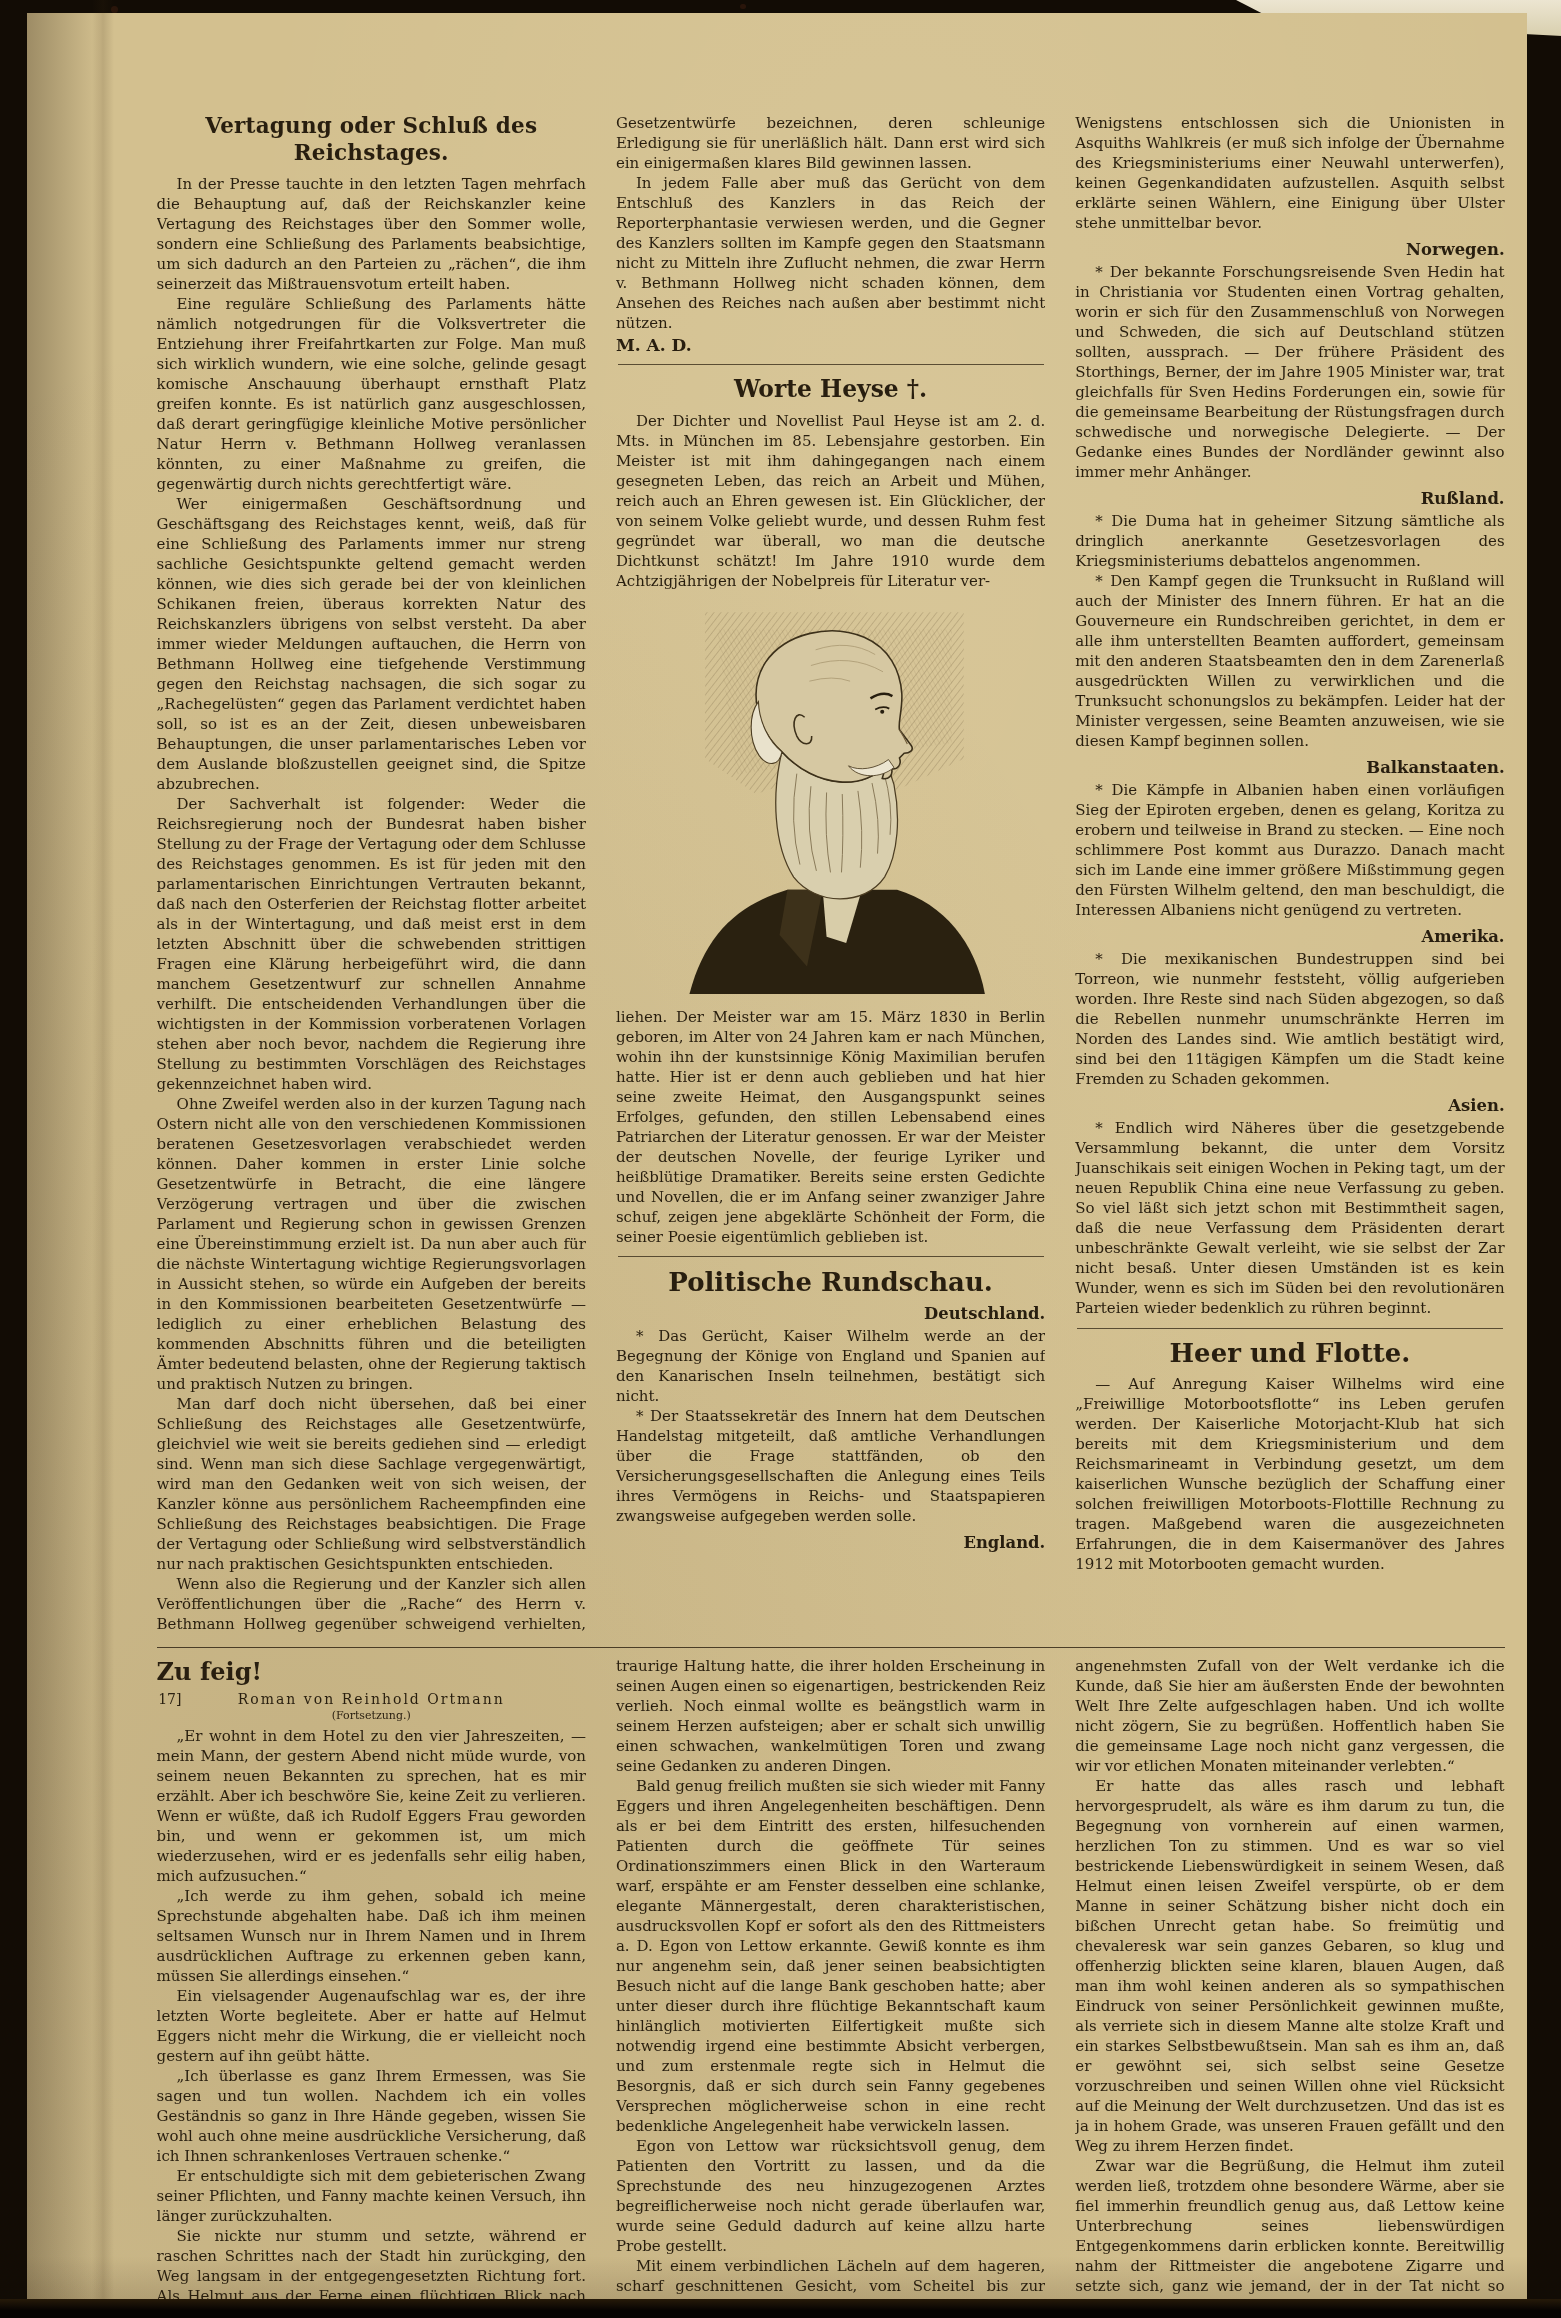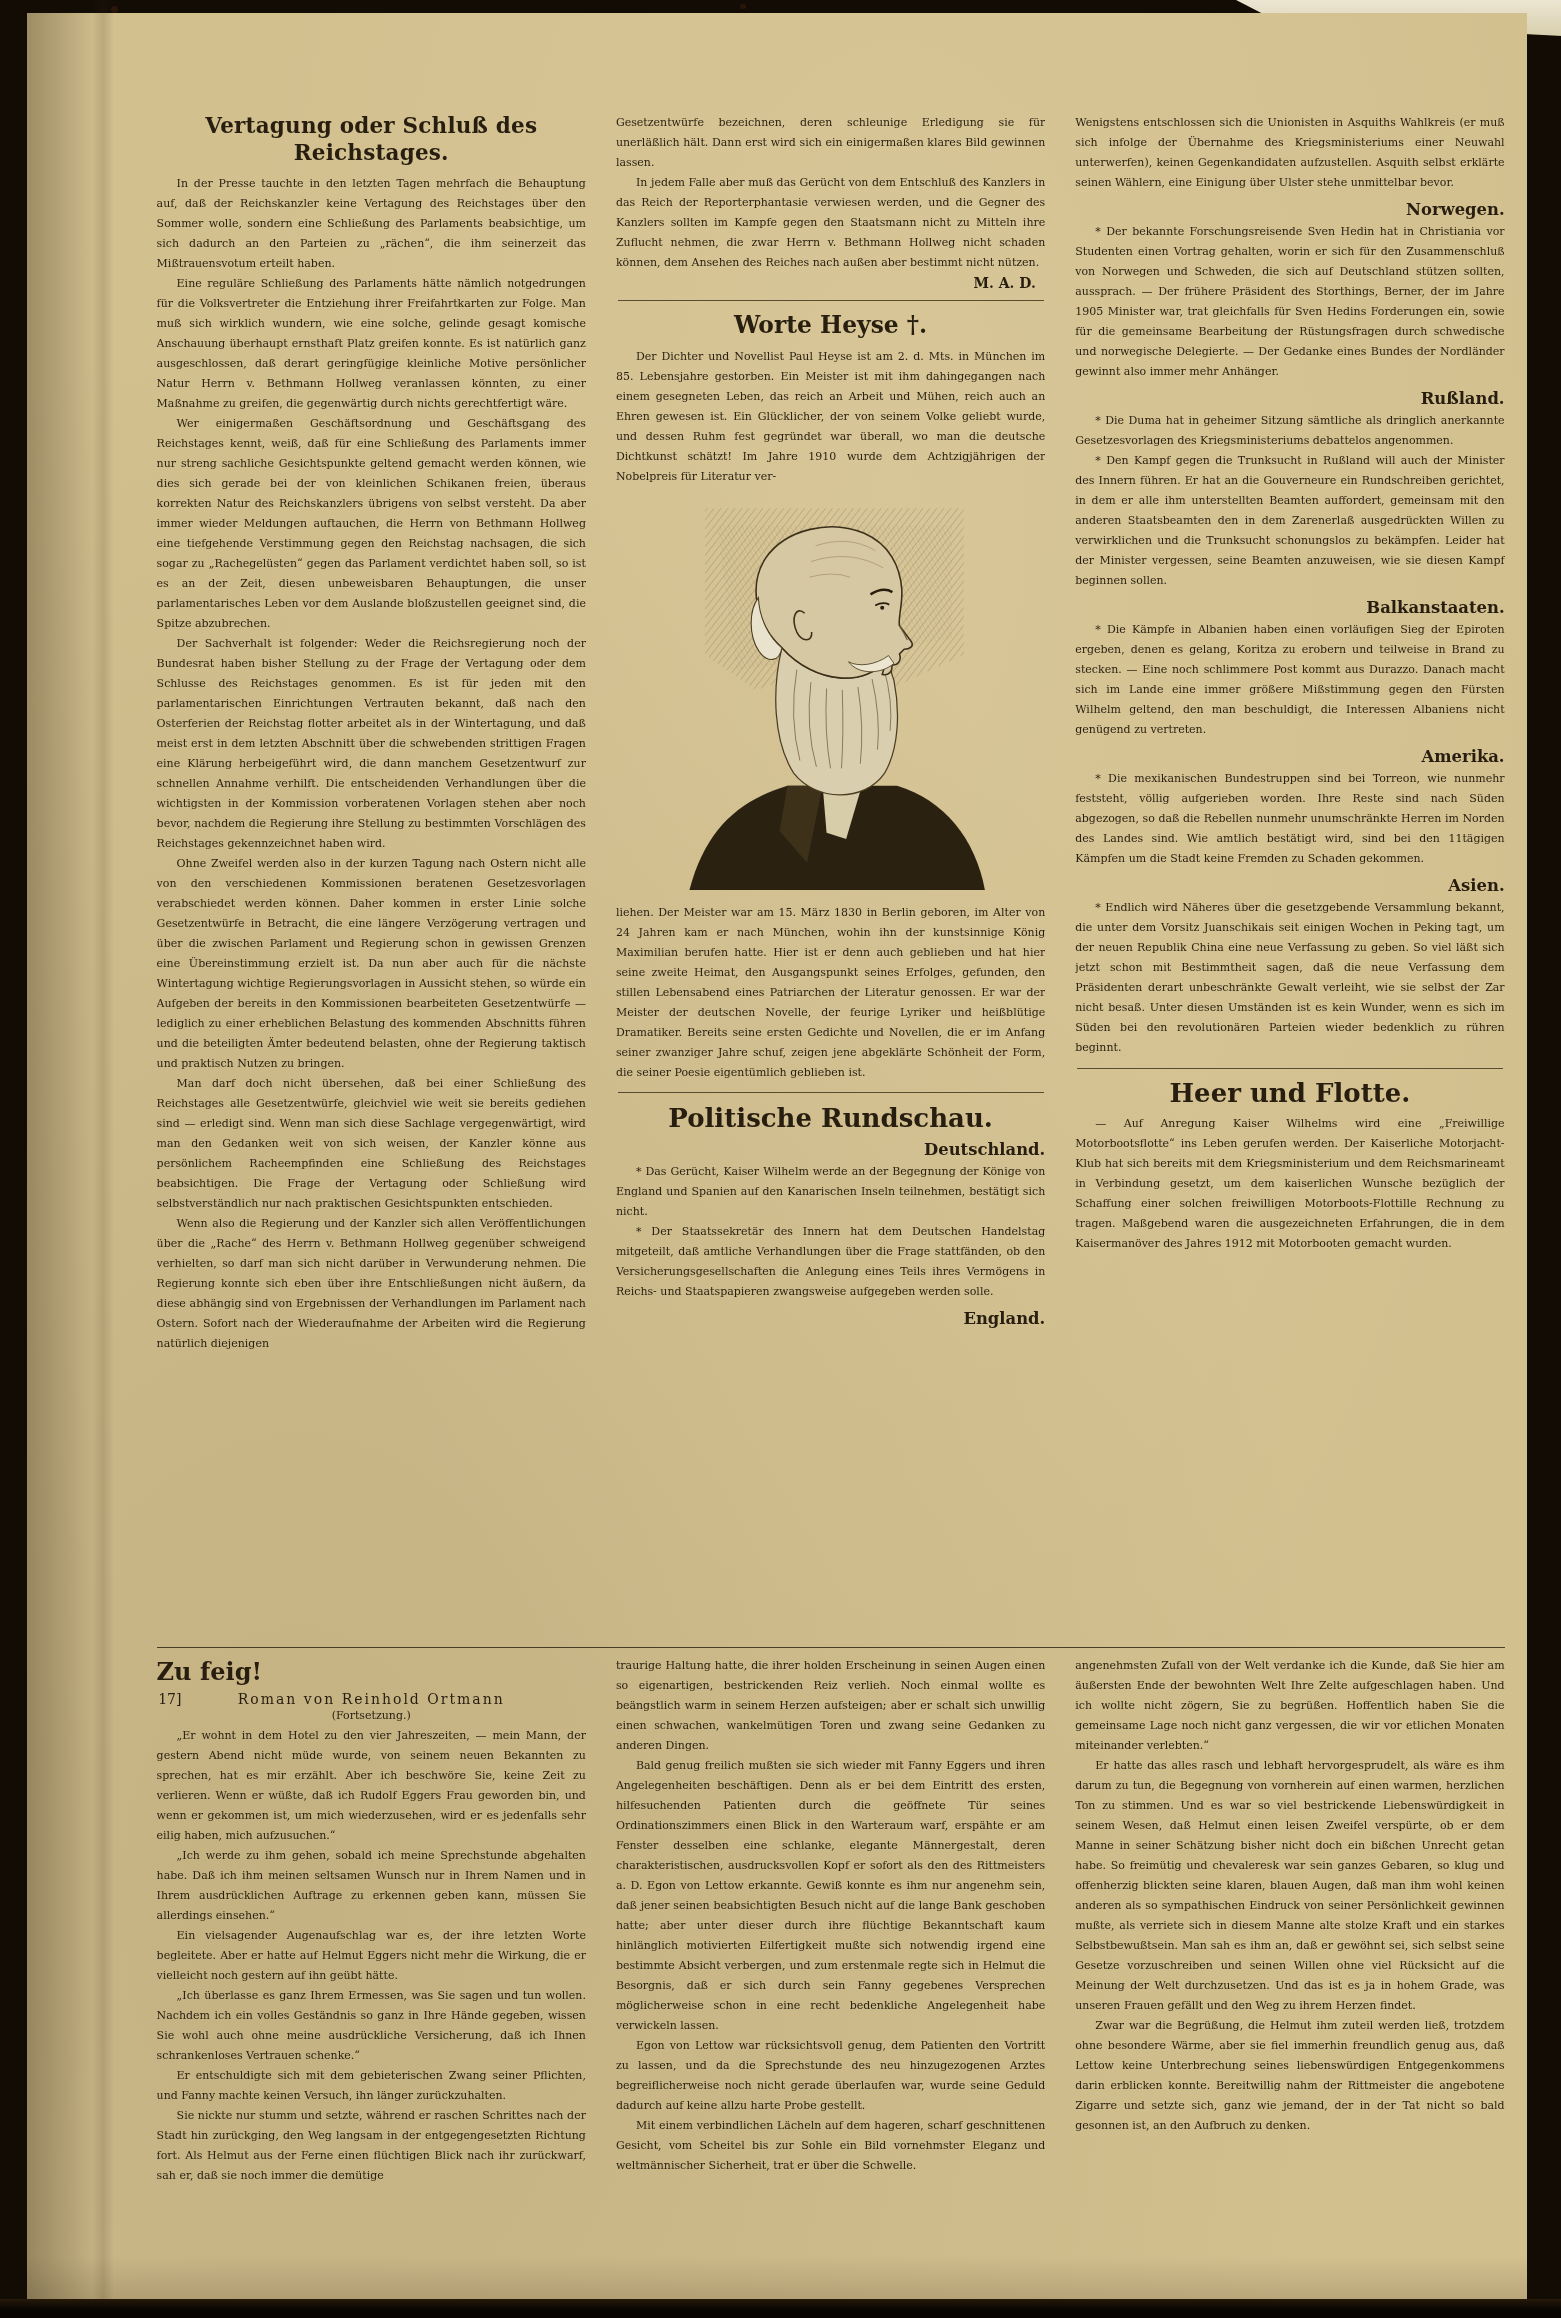--- a/index.html
+++ b/index.html
@@ -18,27 +18,27 @@
     background:linear-gradient(90deg,rgba(58,40,16,0) 0%,rgba(58,40,16,0.16) 50%,rgba(58,40,16,0) 100%)}
   .edge-bottom{position:absolute;left:0;bottom:0;width:100%;height:20px;background:linear-gradient(0deg,#070402 45%,#261a09 100%)}
   .under-sheet{position:absolute;right:0;top:0;width:336px;height:36px;background:linear-gradient(180deg,#ece5d1,#d8cfae);clip-path:polygon(3% 0,100% 0,100% 100%,15% 58%)}
   .speck{position:absolute;border-radius:50%;background:#47221273}
 
   .grid{display:grid;grid-template-columns:1fr 1fr 1fr;column-gap:30px}
   .topgrid{height:1523px;overflow:hidden}
   .feugrid{height:647px;overflow:hidden;margin-top:7.8px}
   .col{overflow:hidden;height:100%}
 
-  .para{font-size:11px;line-height:20px;text-align:justify;text-indent:20px;hyphens:auto}
+  .para{font-size:15px;line-height:20px;text-align:justify;text-indent:20px;hyphens:auto}
   .para.noindent{text-indent:0}
   .head1{font-size:21.5px;line-height:26.6px;font-weight:bold;text-align:center;margin:0 0 7.8px;letter-spacing:0.2px}
   .head2{font-size:23.4px;line-height:30px;font-weight:bold;text-align:center;margin:4.7px 0 6.2px}
   .head2.big{font-size:26px}
   .subhead{font-size:16.4px;font-weight:bold;text-align:right;margin:7px 0 3.1px}
-  .sig{font-size:14px;font-weight:bold;text-align:right;padding-right:9.4px;margin-top:1.6px}
+  .sig{font-size:17px;font-weight:bold;padding-right:9.4px;margin-top:1.6px}
   .rule{border:none;border-top:1.6px solid rgba(41,30,14,.72);margin:9.4px 1.6px}
   .section-rule{border:none;border-top:1.6px solid rgba(41,30,14,.8);margin:11px 0 0}
 
   .feutitle{font-size:24px;font-weight:bold;text-align:left;margin:1.6px 0 4.7px}
   .byline-row{position:relative;text-align:center;font-size:14px;margin-bottom:1.6px}
   .episode{position:absolute;left:1.6px;top:0;font-size:14px}
   .byline{letter-spacing:2px}
   .forts{text-align:center;font-size:11px;margin-bottom:4.7px}
 
   figure.portrait{width:337px;margin:7.8px auto 9.4px}

